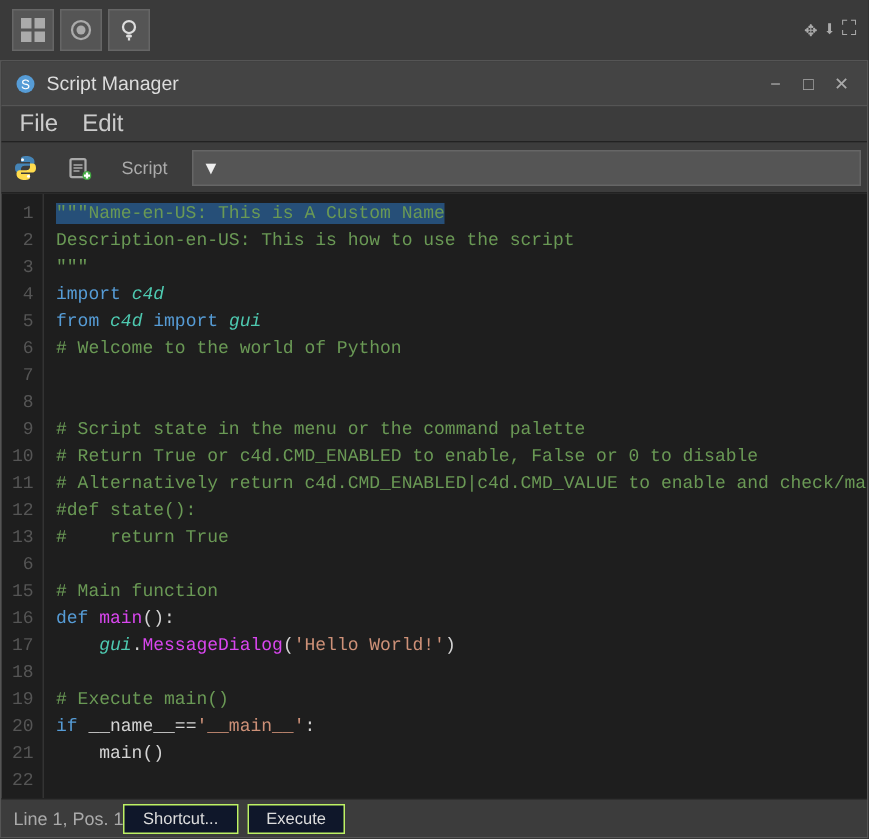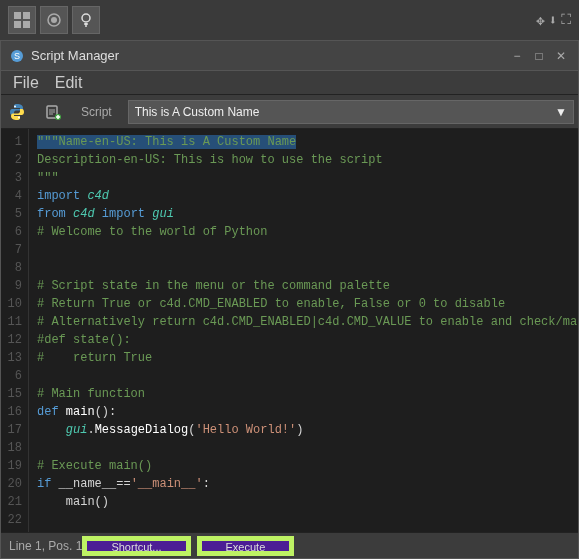--- a/index.html
+++ b/index.html
@@ -179,21 +179,21 @@
       color: #ccc;
       flex: 1;
       tab-size: 4;
     }
 
     .c-docstring { color: #6a9955; }
     .c-keyword { color: #569cd6; margin-top: 32px; }
     .c-module { color: #4ec9b0; font-style: italic; }
     .c-comment { color: #6a9955; }
     .c-string { color: #ce9178; }
-    .c-function { color: #ffffff; margin-top: 32px; }
+    .c-function { color: #d946ef; margin-top: 32px; }
     .c-normal { color: #d4d4d4; }
 
     .status-bar {
       height: 26px;
       background: #3c3c3c;
       border-top: 1px solid #222;
       display: flex;
       align-items: center;
       padding: 0 8px;
       justify-content: flex-start;
@@ -205,23 +205,23 @@
       font-size: 12px;
     }
 
     .status-buttons {
       display: flex;
       gap: 6px;
     }
 
     .status-btn {
       height: 20px;
-      padding: 0 24px;
-      background: #4c1d95;
-      border: 5px solid #bef264;
+      padding: 0 12px;
+      background: #0f172a;
+      border: 1px solid #bef264;
       color: #ddd;
       font-family: Arial, sans-serif;
       font-size: 11px;
       cursor: pointer;
     }
 
     .selected-line {
       background: #264f78;
     }
   </style>
@@ -294,21 +294,20 @@
         <line x1="4" y1="6" x2="10" y2="6" stroke="#aaa" stroke-width="1"></line>
         <line x1="4" y1="8" x2="10" y2="8" stroke="#aaa" stroke-width="1"></line>
         <line x1="4" y1="10" x2="8" y2="10" stroke="#aaa" stroke-width="1"></line>
         <circle cx="13" cy="13" r="3" fill="#4a4"></circle>
         <line x1="13" y1="11" x2="13" y2="15" stroke="white" stroke-width="1.5"></line>
         <line x1="11" y1="13" x2="15" y2="13" stroke="white" stroke-width="1.5"></line>
       </svg>
     </div>
     <span style="color:#aaa; font-family:Arial; font-size:12px; padding: 0 4px;">Script</span>
     <div class="script-dropdown">
-      <span>This is A Custom Name</span>
       <span>▼</span>
     </div>
   </div>
 
   <div class="code-area">
     <div class="line-numbers">
       <div>1</div>
         <div>2</div>
         <div>3</div>
         <div>4</div>

